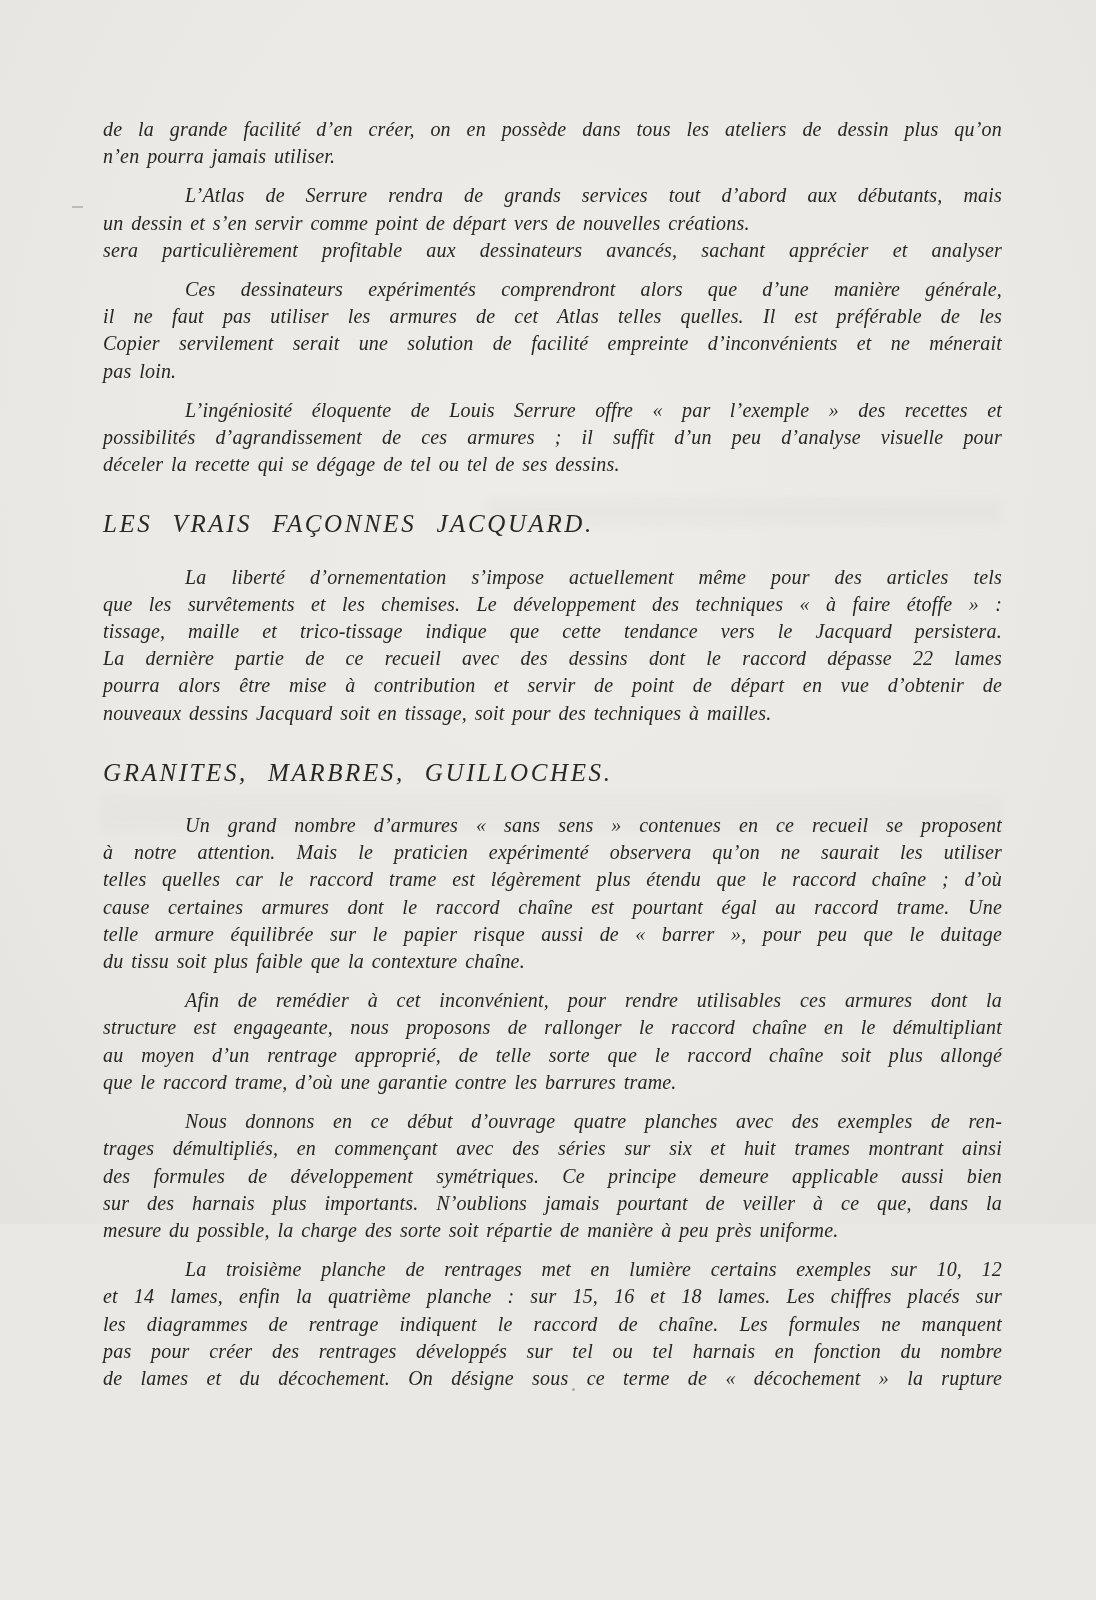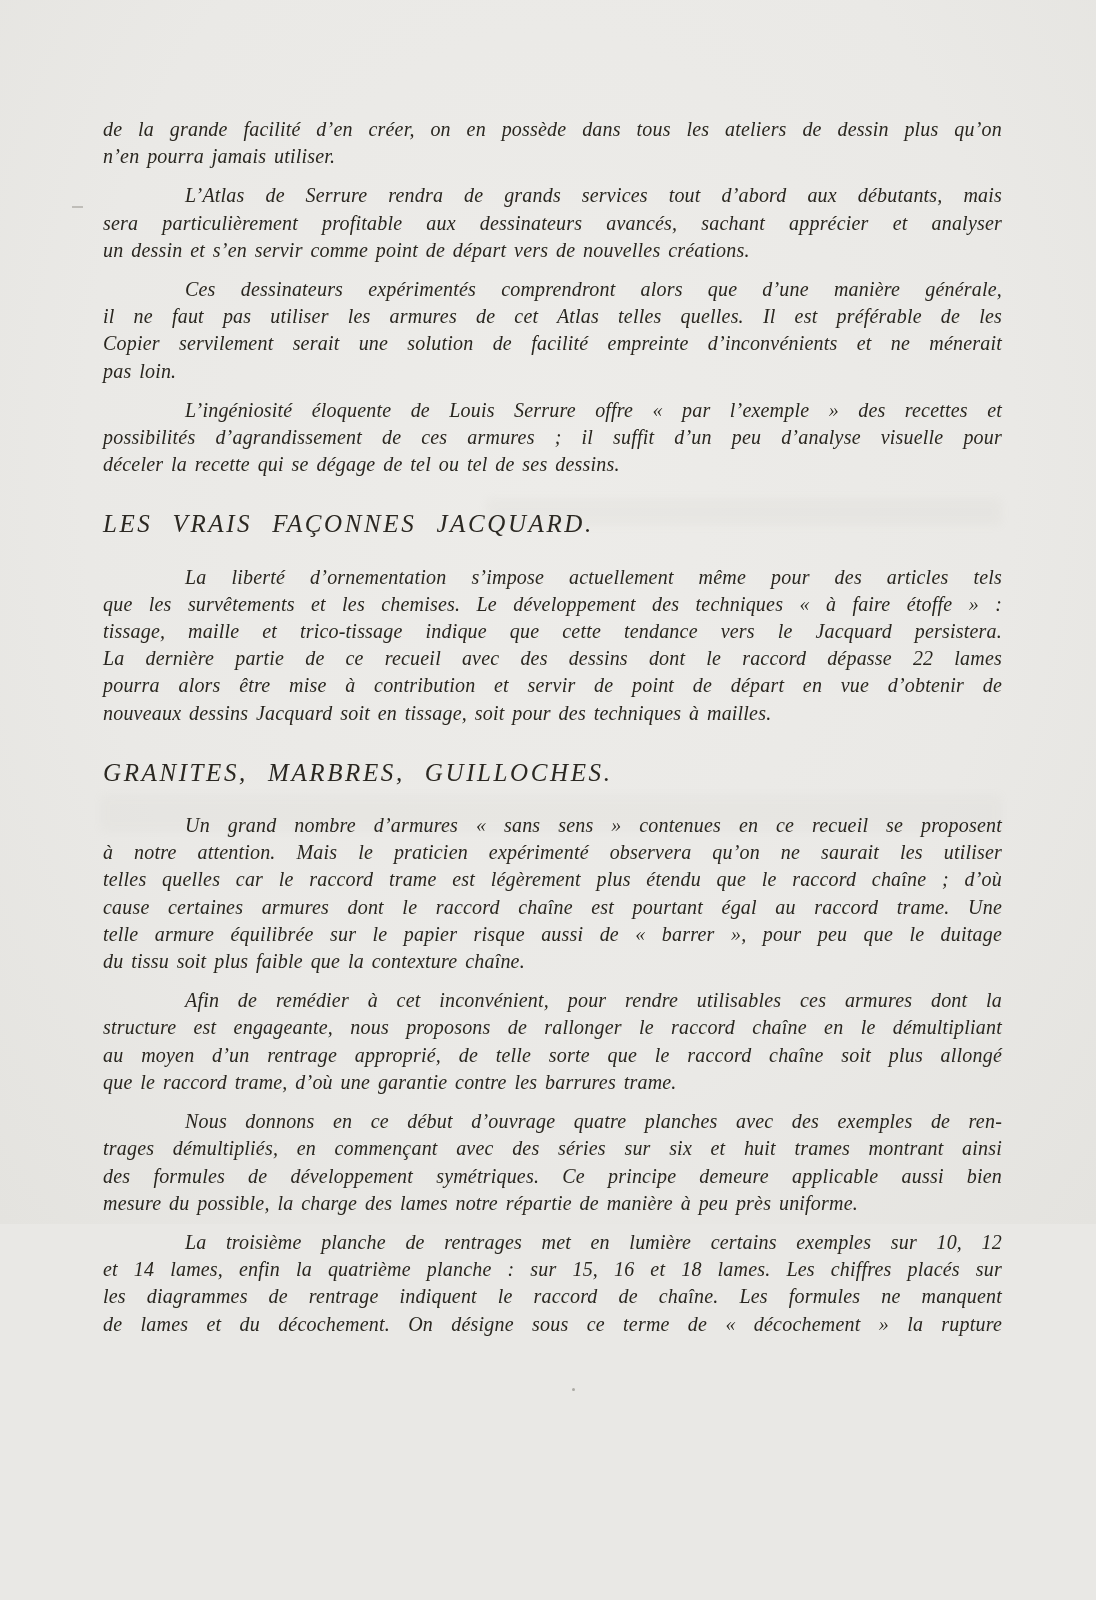--- a/index.html
+++ b/index.html
@@ -86,22 +86,22 @@
   <div class="artifact bleed b2"></div>
   <div class="artifact dash-mark"></div>
   <div class="artifact dot-mark"></div>
   <div class="content" style="color: rgb(41, 38, 31);">
       <p>
         <span class="line">de la grande facilité d’en créer, on en possède dans tous les ateliers de dessin plus qu’on</span>
         <span class="line last">n’en pourra jamais utiliser.</span>
       </p>
       <p>
         <span class="line first-indent">L’Atlas de Serrure rendra de grands services tout d’abord aux débutants, mais</span>
+        <span class="line last">un dessin et s’en servir comme point de départ vers de nouvelles créations.</span>
         <span class="line">sera particulièrement profitable aux dessinateurs avancés, sachant apprécier et analyser</span>
-        <span class="line last">un dessin et s’en servir comme point de départ vers de nouvelles créations.</span>
       </p>
       <p>
         <span class="line first-indent">Ces dessinateurs expérimentés comprendront alors que d’une manière générale,</span>
         <span class="line">il ne faut pas utiliser les armures de cet Atlas telles quelles. Il est préférable de les</span>
         <span class="line">Copier servilement serait une solution de facilité empreinte d’inconvénients et ne ménerait</span>
         <span class="line last">pas loin.</span>
       </p>
       <p>
         <span class="line first-indent">L’ingéniosité éloquente de Louis Serrure offre « par l’exemple » des recettes et</span>
         <span class="line">possibilités d’agrandissement de ces armures ; il suffit d’un peu d’analyse visuelle pour</span>
@@ -128,22 +128,24 @@
       <p>
         <span class="line first-indent">Afin de remédier à cet inconvénient, pour rendre utilisables ces armures dont la</span>
         <span class="line">structure est engageante, nous proposons de rallonger le raccord chaîne en le démultipliant</span>
         <span class="line">au moyen d’un rentrage approprié, de telle sorte que le raccord chaîne soit plus allongé</span>
         <span class="line last">que le raccord trame, d’où une garantie contre les barrures trame.</span>
       </p>
       <p>
         <span class="line first-indent">Nous donnons en ce début d’ouvrage quatre planches avec des exemples de ren-</span>
         <span class="line">trages démultipliés, en commençant avec des séries sur six et huit trames montrant ainsi</span>
         <span class="line">des formules de développement symétriques. Ce principe demeure applicable aussi bien</span>
-        <span class="line last">mesure du possible, la charge des lames notre répartie de manière à peu près uniforme.</span>
+        <span class="line">sur des harnais plus importants. N’oublions jamais pourtant de veiller à ce que, dans la</span>
+        <span class="line last">mesure du possible, la charge des sorte soit répartie de manière à peu près uniforme.</span>
       </p>
       <p>
         <span class="line first-indent">La troisième planche de rentrages met en lumière certains exemples sur 10, 12</span>
         <span class="line">et 14 lames, enfin la quatrième planche : sur 15, 16 et 18 lames. Les chiffres placés sur</span>
         <span class="line">les diagrammes de rentrage indiquent le raccord de chaîne. Les formules ne manquent</span>
+        <span class="line">pas pour créer des rentrages développés sur tel ou tel harnais en fonction du nombre</span>
         <span class="line">de lames et du décochement. On désigne sous ce terme de « décochement » la rupture</span>
       </p>
     </div>
 </div>
 
 </body></html>

